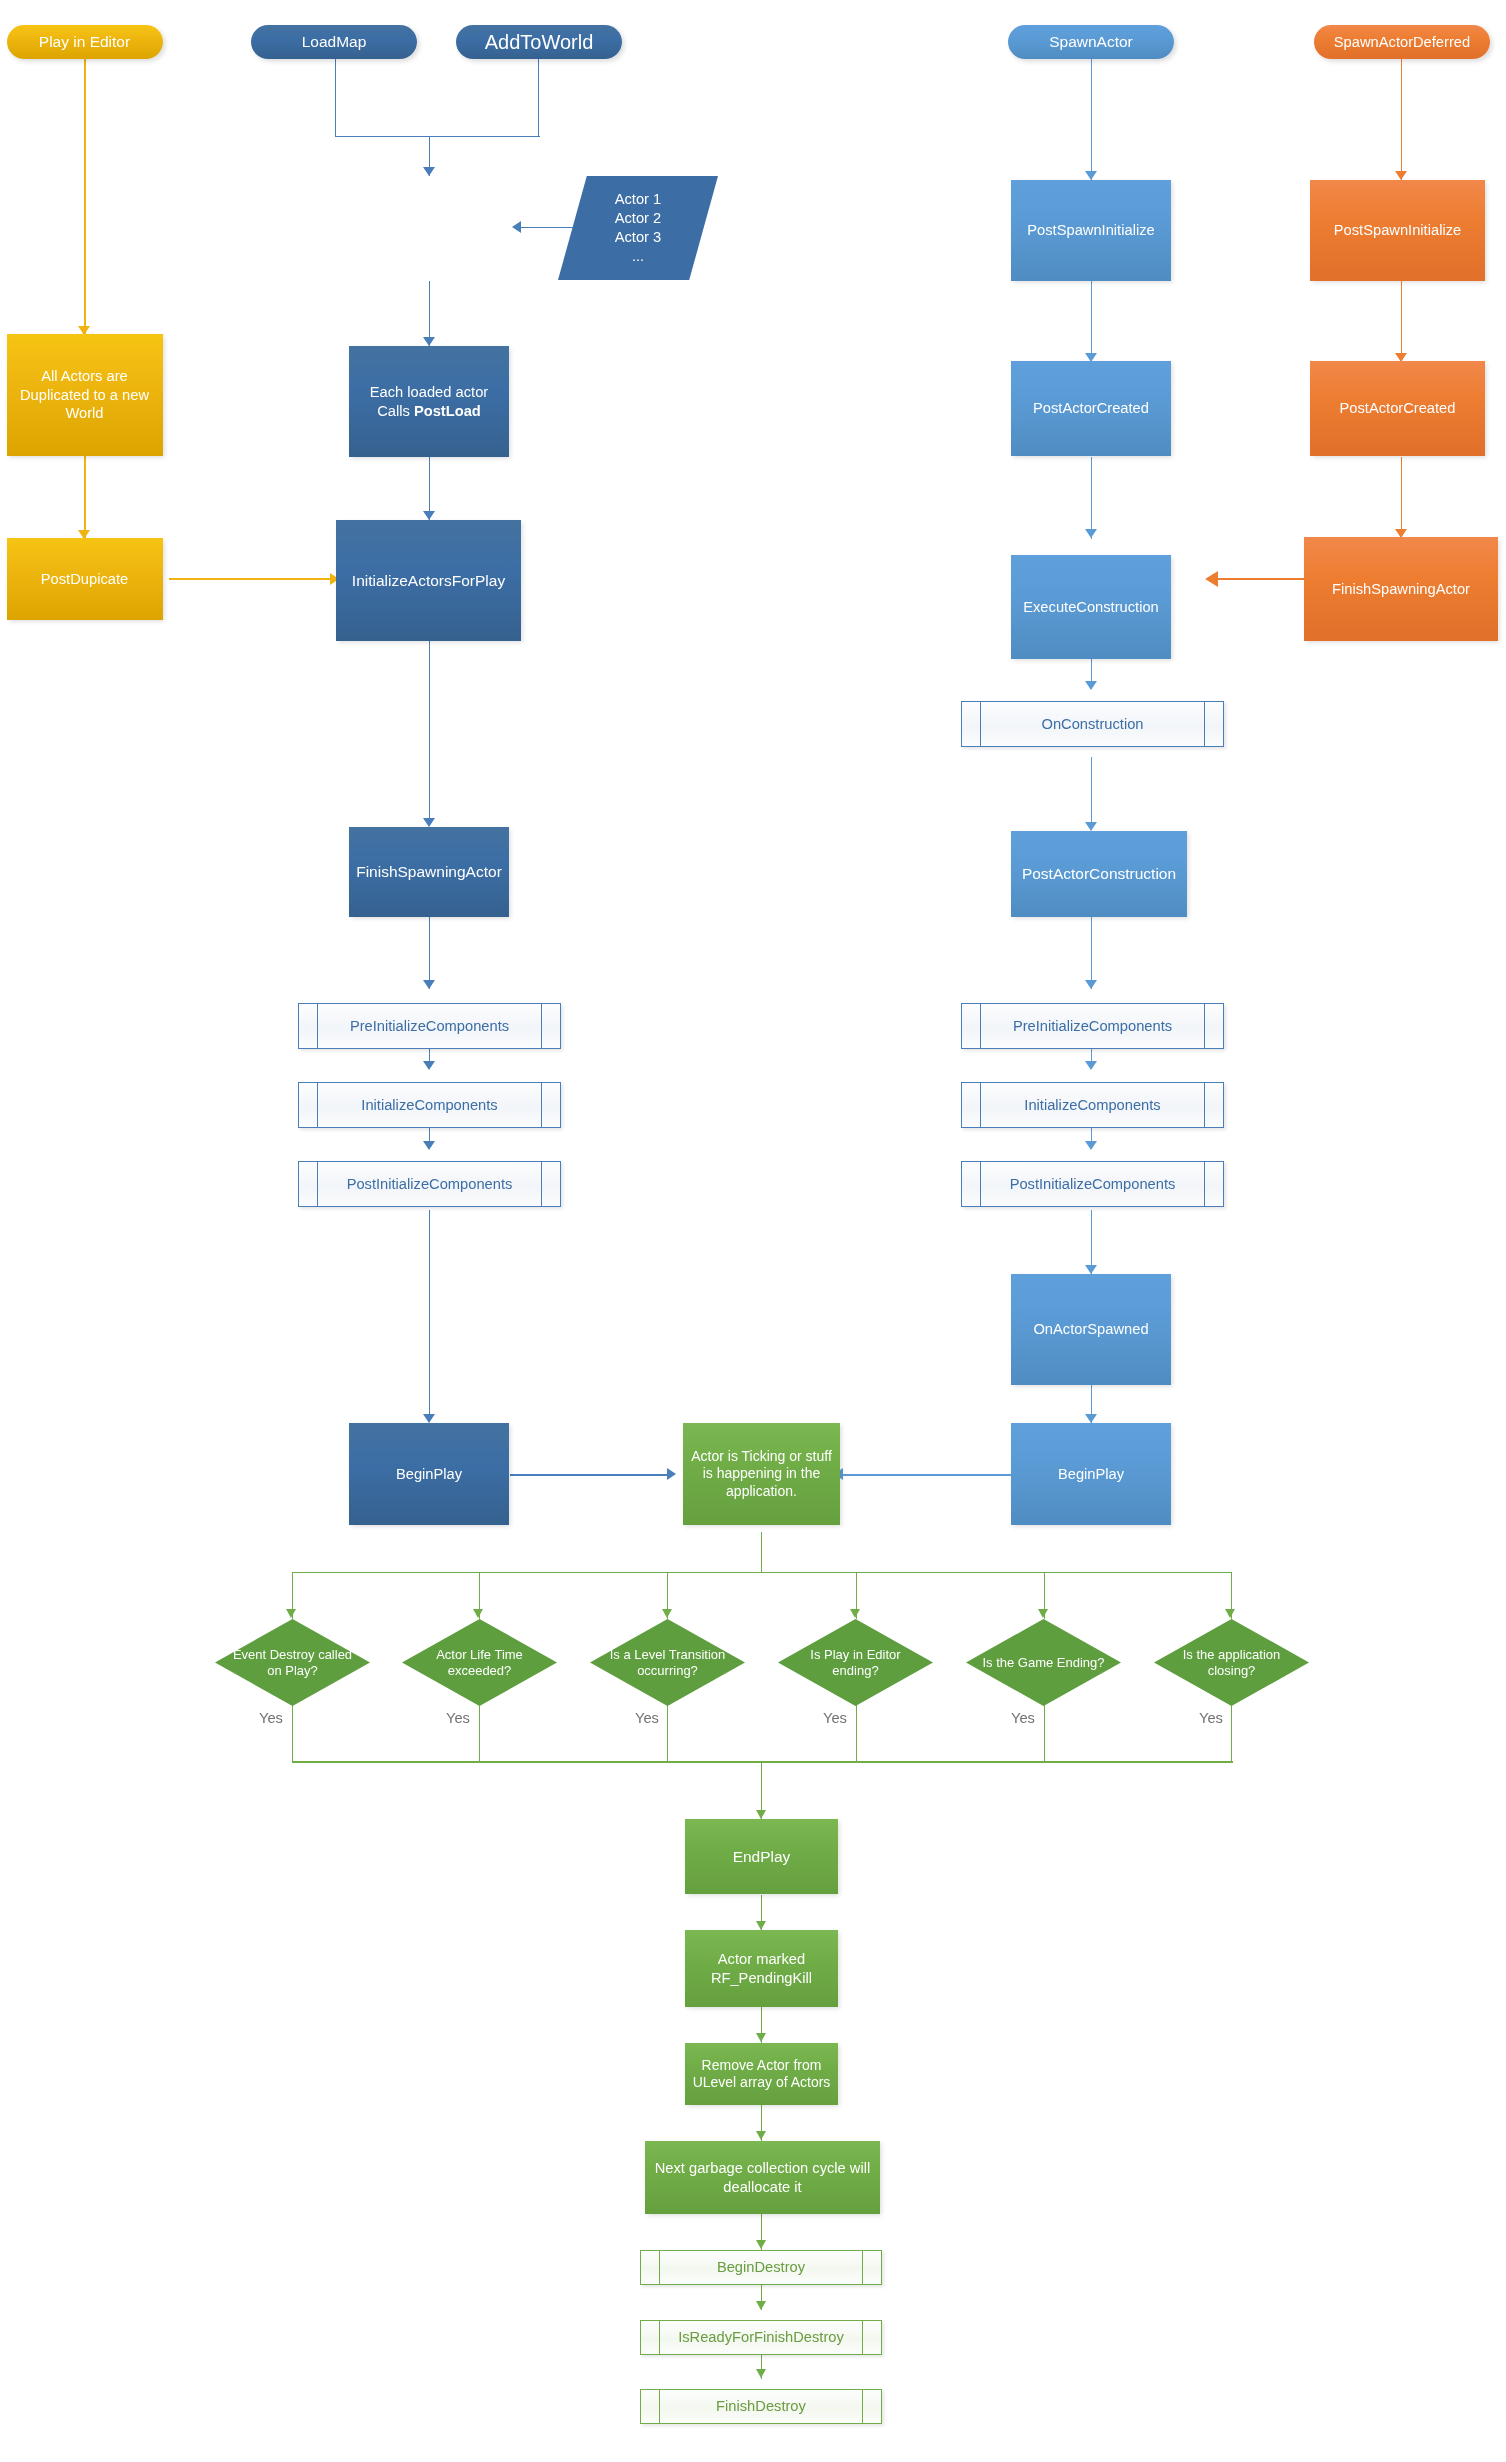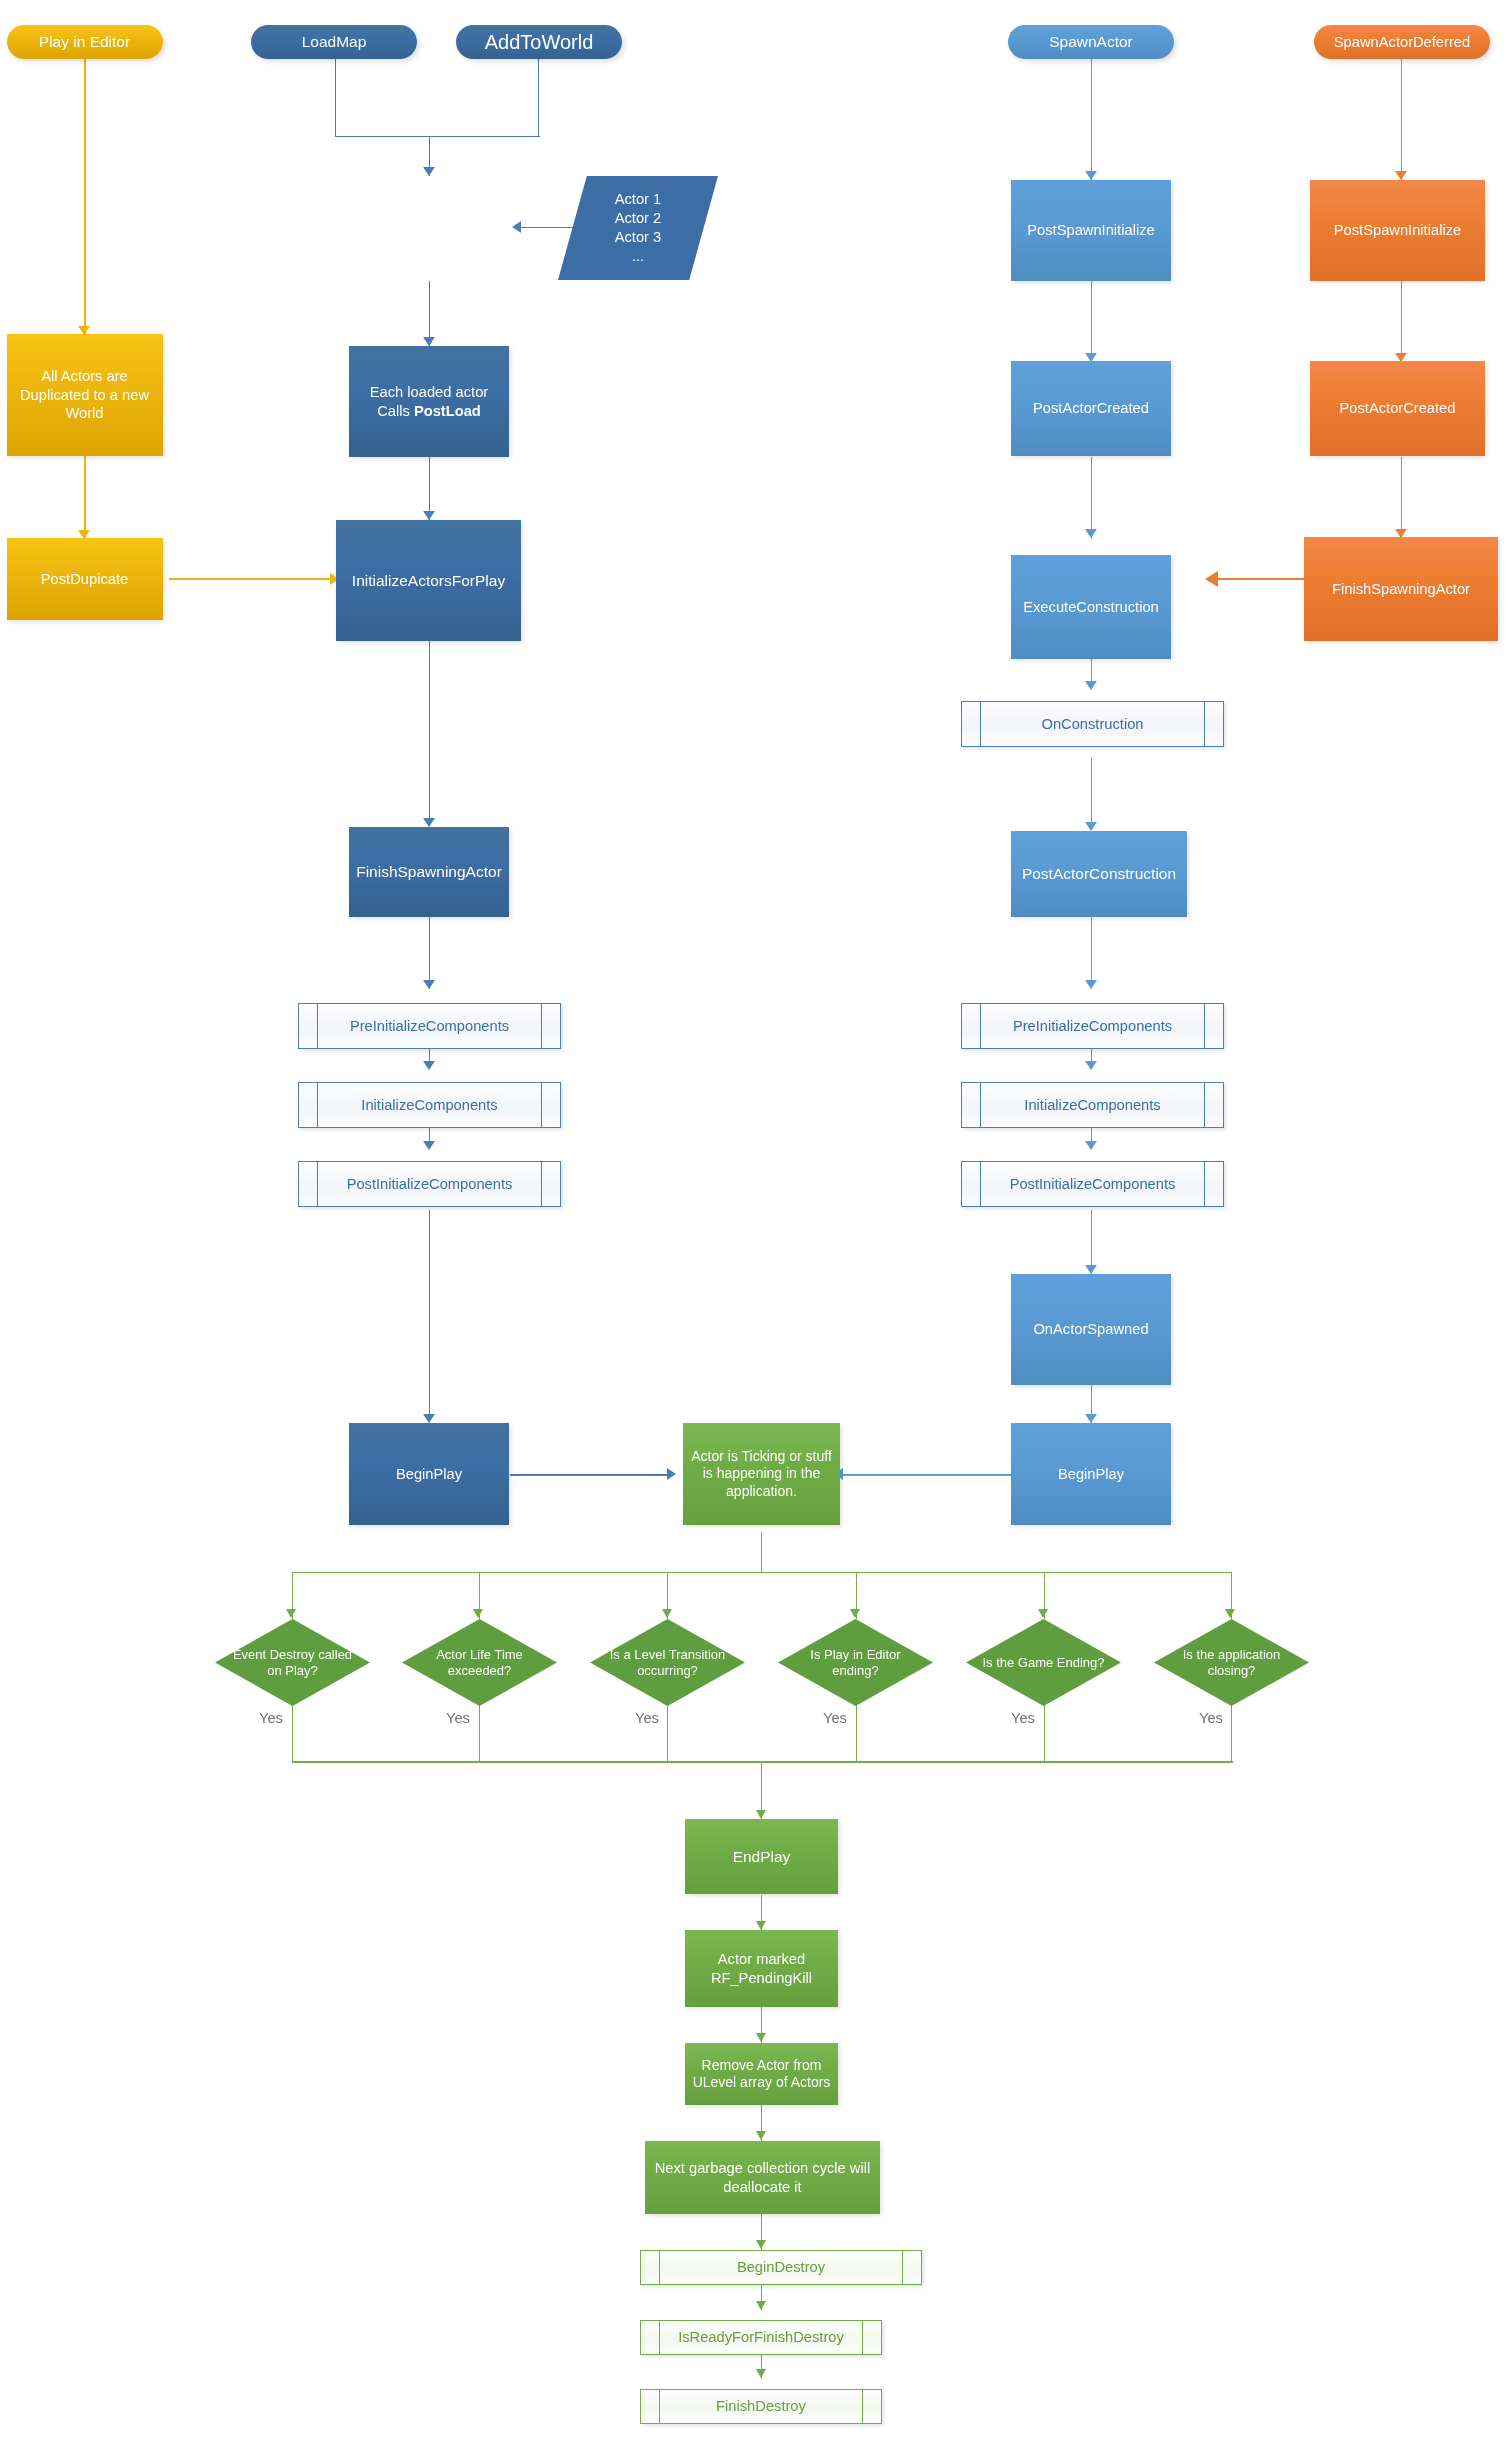--- a/index.html
+++ b/index.html
@@ -441,21 +441,21 @@
   </div>
 
   <div class="node rect c-green" style="left:685px;top:2043px;width:153px;height:62px;font-size:14px;">
     <span class="lbl">Remove Actor from ULevel array of Actors</span>
   </div>
 
   <div class="node rect c-green" style="left:645px;top:2141px;width:235px;height:73px;font-size:14.7px;">
     <span class="lbl">Next garbage collection cycle will deallocate it</span>
   </div>
 
-  <div class="node subroutine green" style="left:640px;top:2250px;width:282px;height:35px;font-size:14.7px;">
+  <div class="node subroutine green" style="left:640px;top:2250px;width:242px;height:35px;font-size:14.7px;">
     <span class="bar-l"></span>
     <span class="bar-r"></span>
     <span class="lbl">BeginDestroy</span>
   </div>
 
   <div class="node subroutine green" style="left:640px;top:2320px;width:242px;height:35px;font-size:14.7px;">
     <span class="bar-l"></span>
     <span class="bar-r"></span>
     <span class="lbl">IsReadyForFinishDestroy</span>
   </div>

